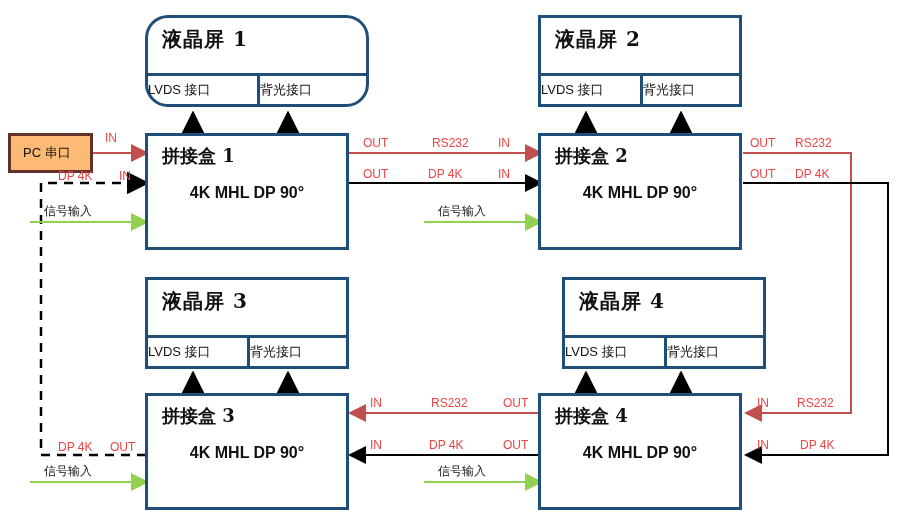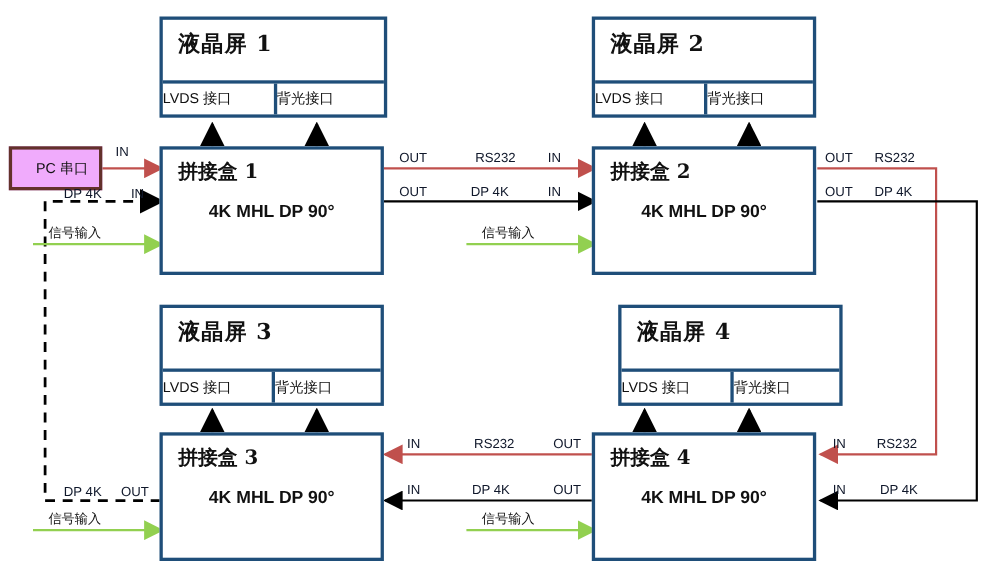--- a/index.html
+++ b/index.html
@@ -80,34 +80,33 @@
     text-align: center;
     font-size: 16px;
     font-weight: bold;
     color: #111111;
     white-space: nowrap;
   }
   
   .pc-box {
     position: absolute;
     border: 3px solid #63312B;
-    background: #f0abfc;
+    background: #fdba74;
     box-sizing: border-box;
     display: flex;
     align-items: center;
     padding-left: 12px;
     font-size: 13px;
     color: #111111;
-    justify-content: center;
   }
   
   .wlbl {
     position: absolute;
     font-size: 12px;
-    color: #0f172a;
+    color: #ef4444;
     white-space: nowrap;
   }
   .wlbl.green {
     color: #111111;
   }
   
   .note {
     position: absolute;
     font-family: "DejaVu Serif", "Liberation Serif", serif;
     font-style: italic;
@@ -187,21 +186,21 @@
     <line x1="541" y1="413" x2="350" y2="413" stroke="#C0504D" stroke-width="2" marker-end="url(#ar-red)"></line>
 
     <line x1="541" y1="455" x2="350" y2="455" stroke="#000000" stroke-width="2" marker-end="url(#ar-blk)"></line>
   </svg>
 
   <div class="pc-box" style="left:8px; top:133px; width:85px; height:40px;">
     <span>PC 串口</span>
   </div>
 
 
-  <div class="lcd-box" style="left:145px; top:15px; width:207px; height:92px;">
+  <div class="lcd-box" style="left:145px; top:15px; width:224px; height:92px;border-radius:23px;">
     <div class="lcd-title">液晶屏  1</div>
     <div class="port-row">
       <div class="port-cell">LVDS 接口</div>
       <div class="port-cell">背光接口</div>
     </div>
   </div>
 
   <div class="lcd-box" style="left:538px; top:15px; width:204px; height:92px;">
     <div class="lcd-title">液晶屏  2</div>
     <div class="port-row">

